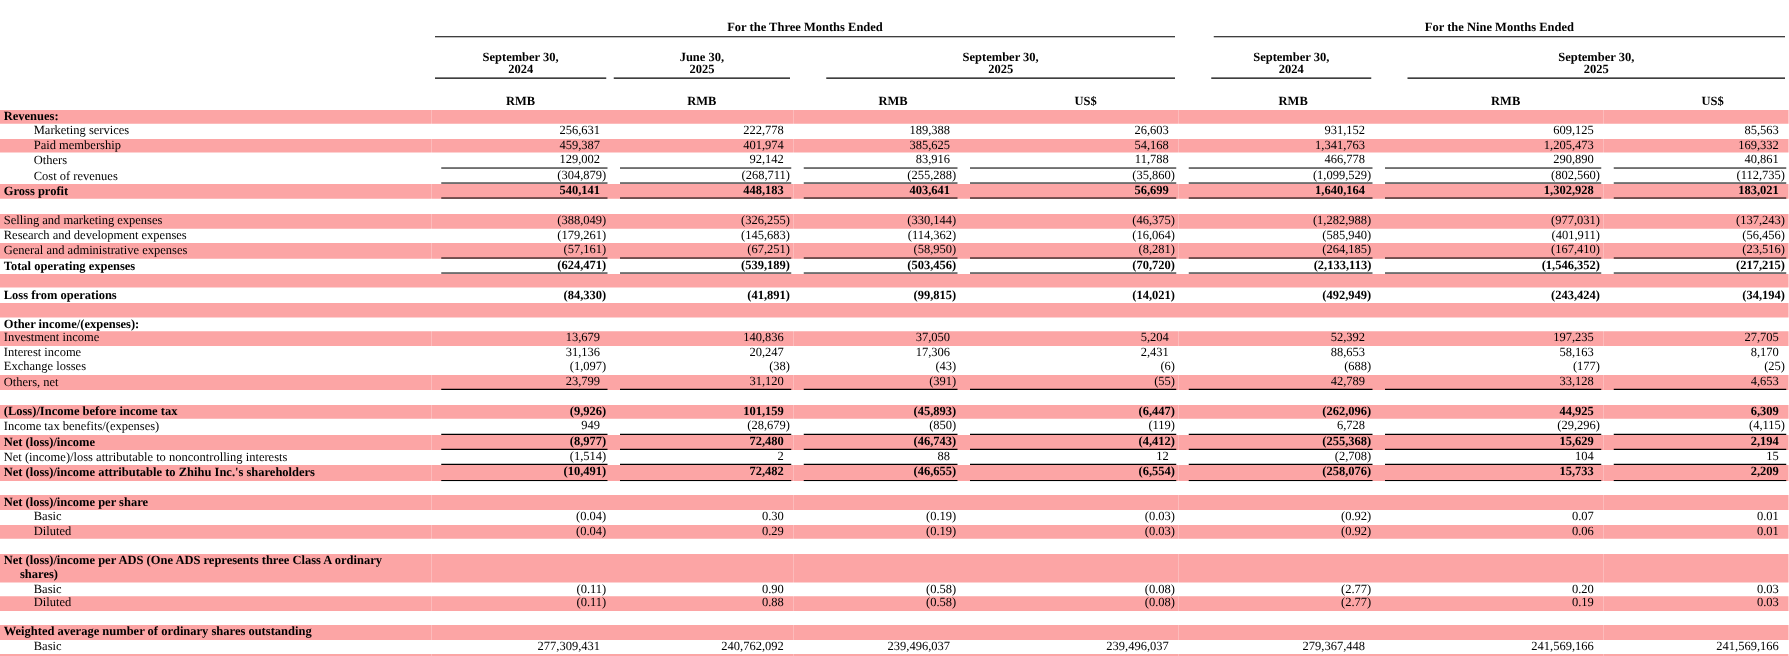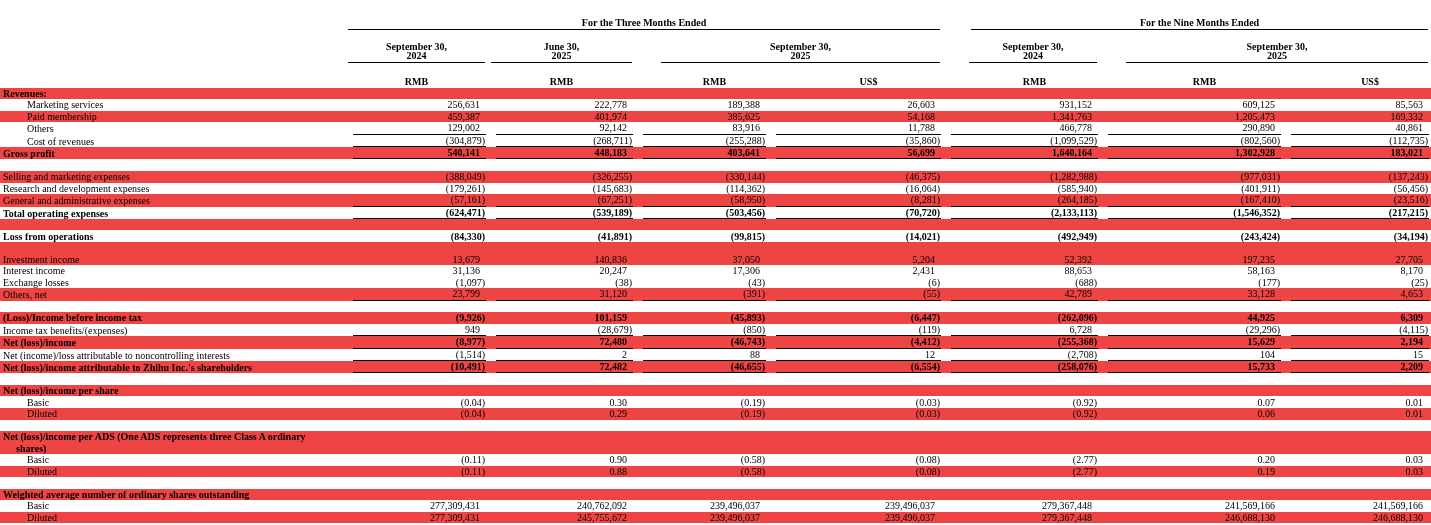--- a/index.html
+++ b/index.html
@@ -9,21 +9,21 @@
     font-size:10px;color:#000;
   }
   table{border-collapse:collapse;table-layout:fixed;width:1431px;}
   th,td{padding:0;margin:0;vertical-align:bottom;overflow:hidden;white-space:nowrap;}
   thead th{font-weight:normal;}
   thead tr.h1{height:30px;}
   thead tr.h2{height:20px;}
   thead tr.h3{height:13px;}
   tbody tr{height:11.55px;}
   tbody tr.dbl{height:23.1px;}
-  tbody tr.shade{background:#ef4444;}
+  tbody tr.shade{background:#fca5a5;}
   tbody tr.b{font-weight:bold;}
   .grp{
     font-weight:bold;text-align:center;line-height:11px;
     border-bottom:1px solid #000;margin:0 3px;padding-bottom:1px;
   }
   .grp.inset{margin-left:28px;}
   .date{
     font-weight:bold;text-align:center;
     border-bottom:1px solid #000;margin:12px 3px;padding-bottom:1px;
   }
@@ -412,20 +412,46 @@
         <td>
           <div class="v neg">(243,424)</div>
         </td>
         <td>
           <div class="v neg">(34,194)</div>
         </td>
       </tr>
       <tr class="shade">
         <td colspan="8"></td>
       </tr>
+      <tr class="b">
+        <td>
+          <div class="lbl">Other income/(expenses):</div>
+        </td>
+        <td>
+          <div class="v">&nbsp;</div>
+        </td>
+        <td>
+          <div class="v">&nbsp;</div>
+        </td>
+        <td>
+          <div class="v">&nbsp;</div>
+        </td>
+        <td>
+          <div class="v">&nbsp;</div>
+        </td>
+        <td>
+          <div class="v">&nbsp;</div>
+        </td>
+        <td>
+          <div class="v">&nbsp;</div>
+        </td>
+        <td>
+          <div class="v">&nbsp;</div>
+        </td>
+      </tr>
       <tr class="shade">
         <td>
           <div class="lbl">Investment income</div>
         </td>
         <td>
           <div class="v">13,679</div>
         </td>
         <td>
           <div class="v">140,836</div>
         </td>

